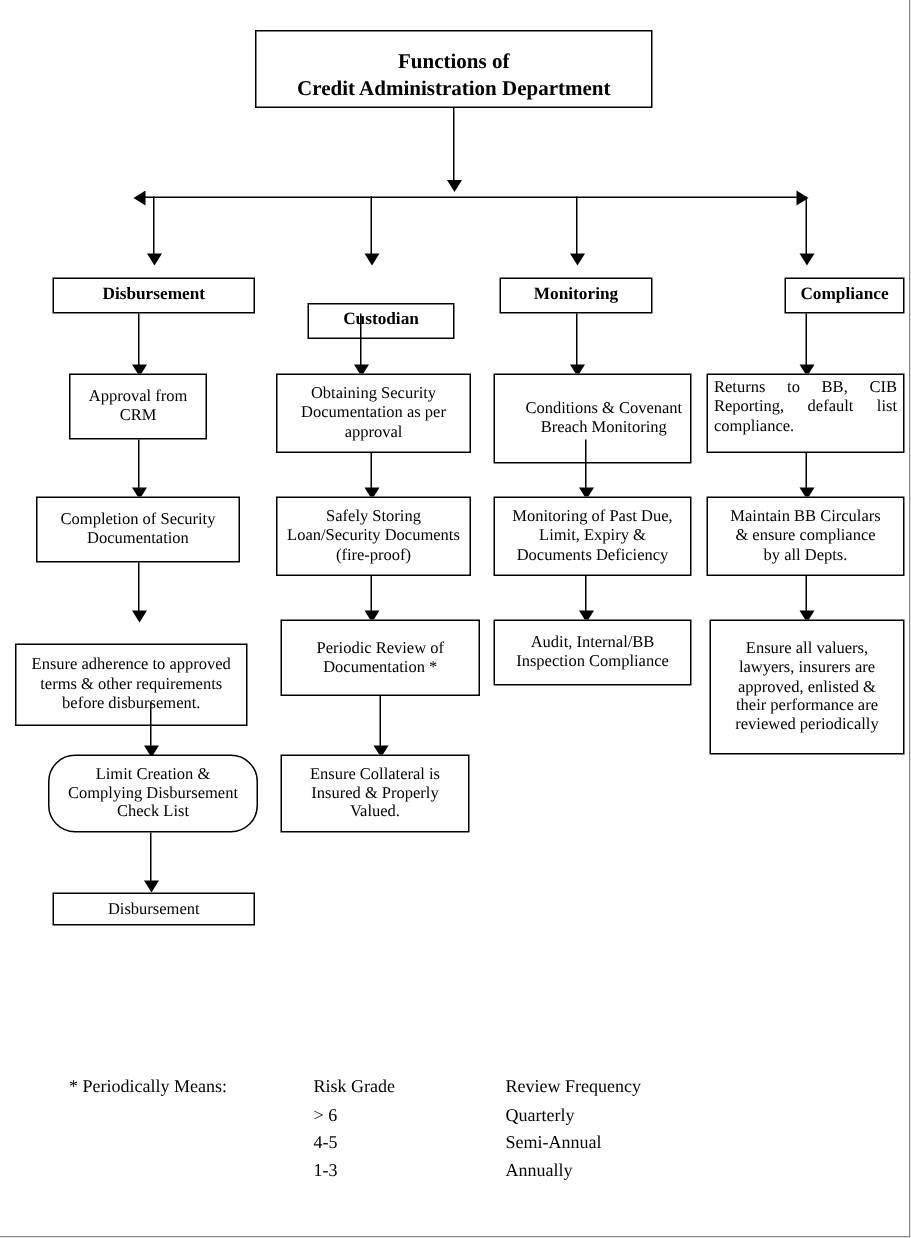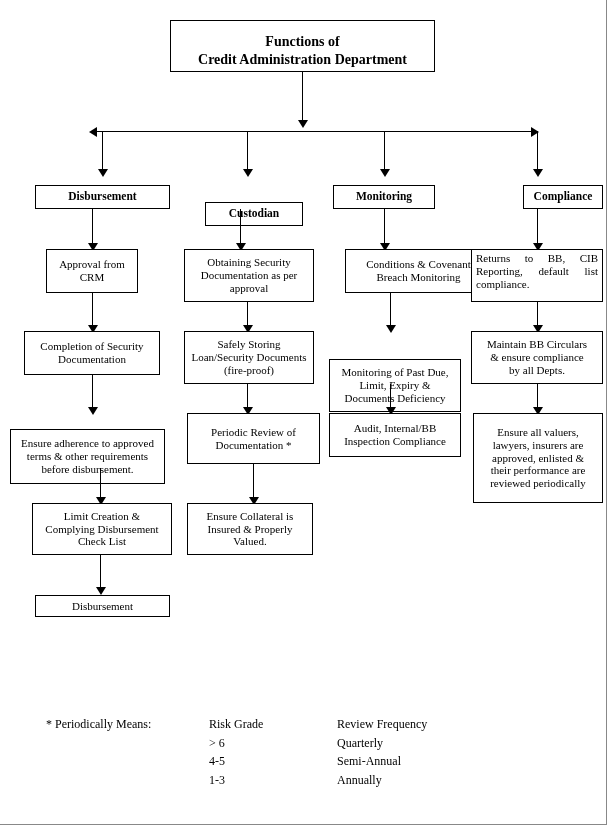--- a/index.html
+++ b/index.html
@@ -182,21 +182,21 @@
     <span>
       <span>Ensure adherence to approved</span>
       <span>terms &amp; other requirements</span>
       <span>before disbursement.</span>
     </span>
   </div>
 
   <div class="vline" style="left:100px; top:468px; height:31px;"></div>
   <div class="arrow-down" style="left:96px; top:497px;"></div>
 
-  <div class="box" style="left:32px; top:503px; width:140px; height:52px;">
+  <div class="box" style="left:32px; top:503px; width:140px; height:52px;border-radius:18px;">
     <span>
       <span>Limit Creation &amp;</span>
       <span>Complying Disbursement</span>
       <span>Check List</span>
     </span>
   </div>
 
   <div class="vline" style="left:100px; top:555px; height:34px;"></div>
   <div class="arrow-down" style="left:96px; top:587px;"></div>
 
@@ -243,31 +243,31 @@
     <span>
       <span>Ensure Collateral is</span>
       <span>Insured &amp; Properly</span>
       <span>Valued.</span>
     </span>
   </div>
 
   <div class="vline" style="left:384px; top:209px; height:36px;"></div>
   <div class="arrow-down" style="left:380px; top:243px;"></div>
 
-  <div class="box" style="left:345px; top:249px; width:132px; height:44px;padding-left:19px;">
+  <div class="box" style="left:329px; top:249px; width:132px; height:60px;padding-left:19px;">
     <span>
       <span>Conditions &amp; Covenant</span>
       <span>Breach Monitoring</span>
     </span>
   </div>
 
   <div class="vline" style="left:390px; top:293px; height:34px;"></div>
   <div class="arrow-down" style="left:386px; top:325px;"></div>
 
-  <div class="box" style="left:329px; top:331px; width:132px; height:53px;margin-top:28px;">
+  <div class="box" style="left:329px; top:331px; width:132px; height:53px;">
     <span>
       <span>Monitoring of Past Due,</span>
       <span>Limit, Expiry &amp;</span>
       <span>Documents Deficiency</span>
     </span>
   </div>
 
   <div class="vline" style="left:390px; top:384px; height:25px;"></div>
   <div class="arrow-down" style="left:386px; top:407px;"></div>
 

